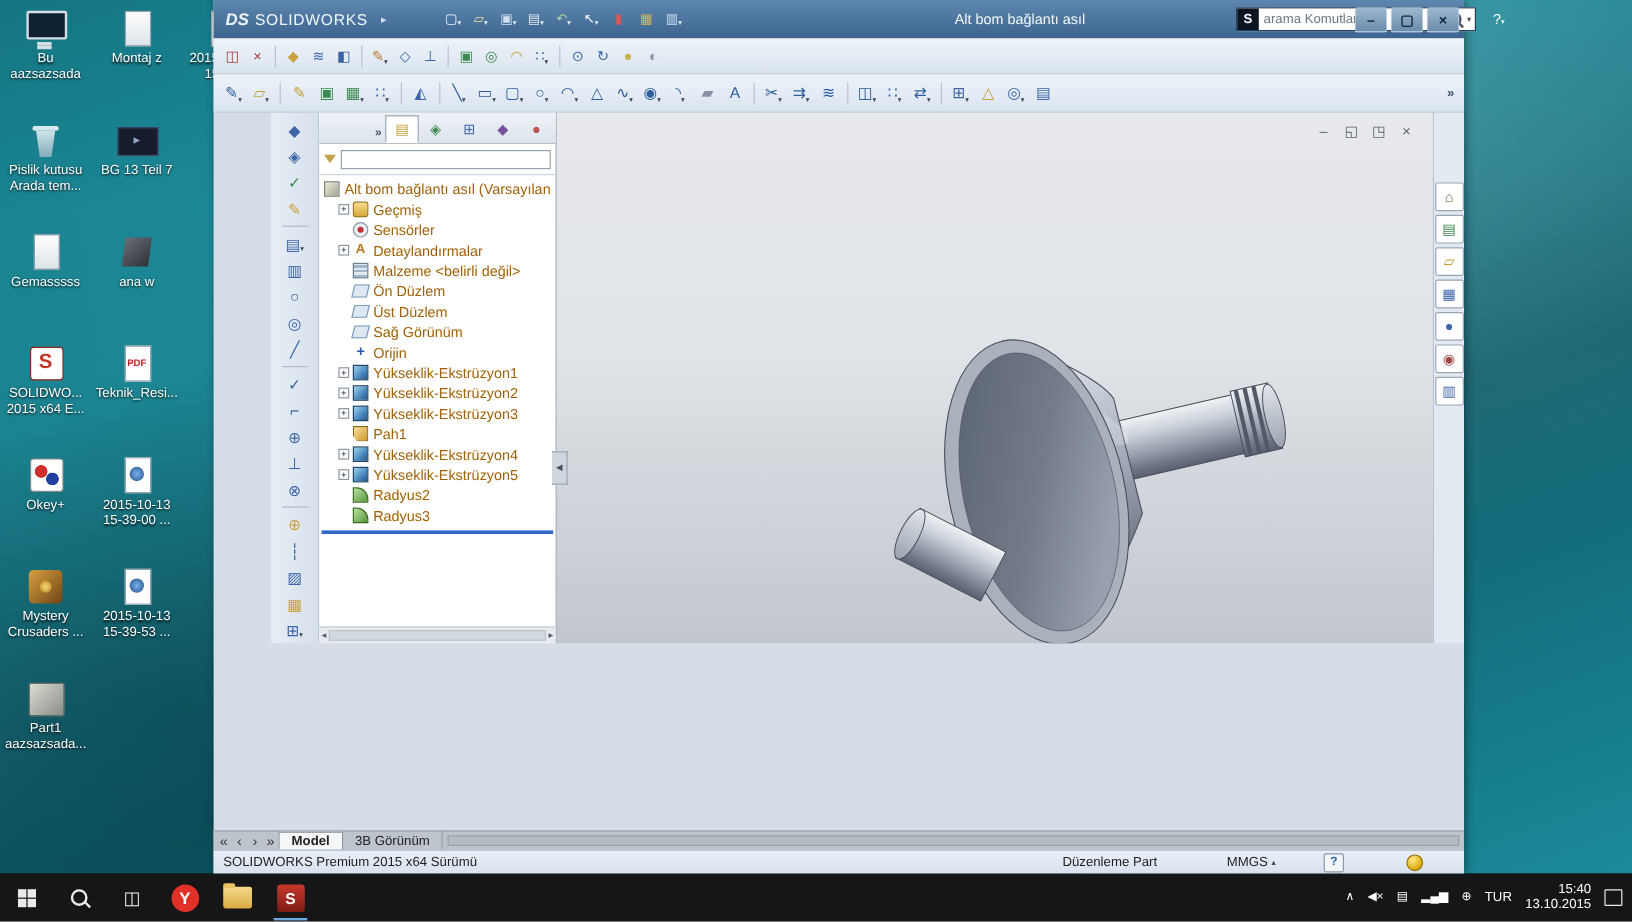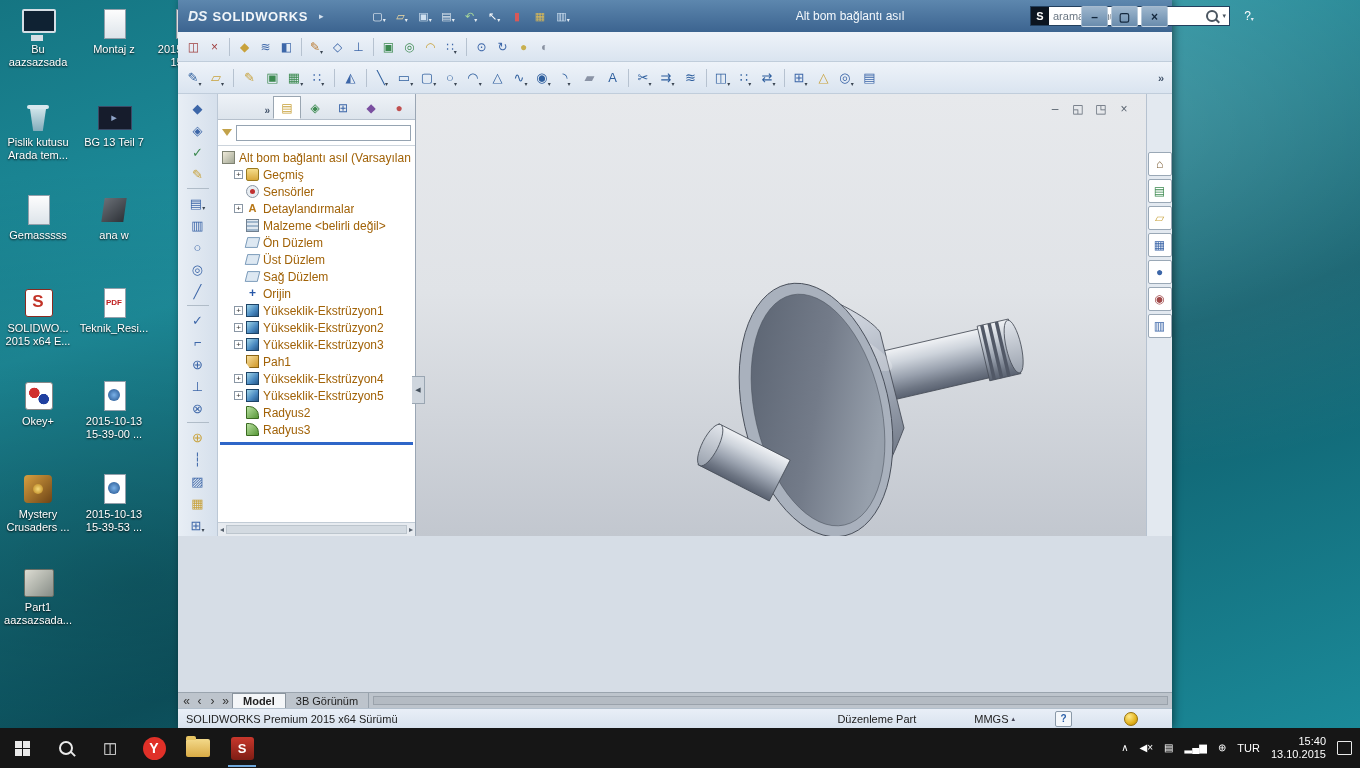--- a/index.html
+++ b/index.html
@@ -62,26 +62,26 @@
     background:radial-gradient(#f5da7a,#b87f18);border-radius:50%;}
   .di-media::before{content:"";position:absolute;left:10px;top:2px;width:20px;height:28px;
     background:#fff;border:1px solid #93a0ab;}
   .di-media::after{content:"";position:absolute;left:14px;top:10px;width:12px;height:12px;
     background:radial-gradient(#7ab1e8,#1f4f8a);border-radius:50%;}
   .di-part::before{content:"";position:absolute;left:6px;top:4px;width:28px;height:26px;
     background:linear-gradient(135deg,#dcdcd2,#878d87);border:1px solid #6a6f66;border-radius:2px;}
 
   
   .sw-window{position:absolute;left:178px;top:0;width:994px;height:728px;
-    background:#d6dde6;box-shadow:2px 0 8px rgba(0,0,0,.45);}
+    background:#d6dde6;box-shadow:2px 0 8px rgba(0,0,0,.45);padding-left:48px;}
   .titlebar{position:absolute;top:0;left:0;right:0;height:32px;
     background:linear-gradient(#5d87ae,#3c6490);display:flex;align-items:center;color:#fff;}
   .brand{display:flex;align-items:center;gap:5px;padding:0 10px;}
   .ds{font-style:italic;font-weight:bold;font-size:14px;color:#edf3f8;}
-  .brandname{font-weight:bold;font-size:13px;letter-spacing:.6px;color:#f2f6fa;}
+  .brandname{font-weight:normal;font-size:13px;letter-spacing:.6px;color:#f2f6fa;}
   .menu-arrow{font-size:9px;color:#d6e2ee;margin-left:6px;}
   .qat{display:flex;align-items:center;margin-left:34px;}
   .wtitle{position:absolute;left:560px;width:224px;top:0;height:32px;display:flex;
     align-items:center;justify-content:center;font-size:12px;color:#f4f8fc;white-space:nowrap;}
   .search{position:absolute;left:852px;top:6px;width:200px;height:20px;background:#fff;
     border:1px solid #23405e;display:flex;align-items:center;box-sizing:border-box;}
   .swmark{width:18px;height:18px;background:#0c1520;color:#fff;font-weight:bold;font-size:11px;
     display:flex;align-items:center;justify-content:center;flex:0 0 18px;}
   .search input{flex:1;min-width:0;border:none;outline:none;font-size:11px;padding:0 4px;
     color:#444;background:transparent;font-family:"Liberation Sans",sans-serif;}
@@ -671,21 +671,21 @@
                 <span class="tlabel">Ön Düzlem</span>
               </div>
               <div class="trow">
                 <span class="texp none"></span>
                 <span class="ti ti-plane"></span>
                 <span class="tlabel">Üst Düzlem</span>
               </div>
               <div class="trow">
                 <span class="texp none"></span>
                 <span class="ti ti-plane"></span>
-                <span class="tlabel">Sağ Düzlem</span>
+                <span class="tlabel">Sağ Görünüm</span>
               </div>
               <div class="trow">
                 <span class="texp none"></span>
                 <span class="ti ti-origin"></span>
                 <span class="tlabel">Orijin</span>
               </div>
               <div class="trow">
                 <span class="texp">+</span>
                 <span class="ti ti-extrude"></span>
                 <span class="tlabel">Yükseklik-Ekstrüzyon1</span>

